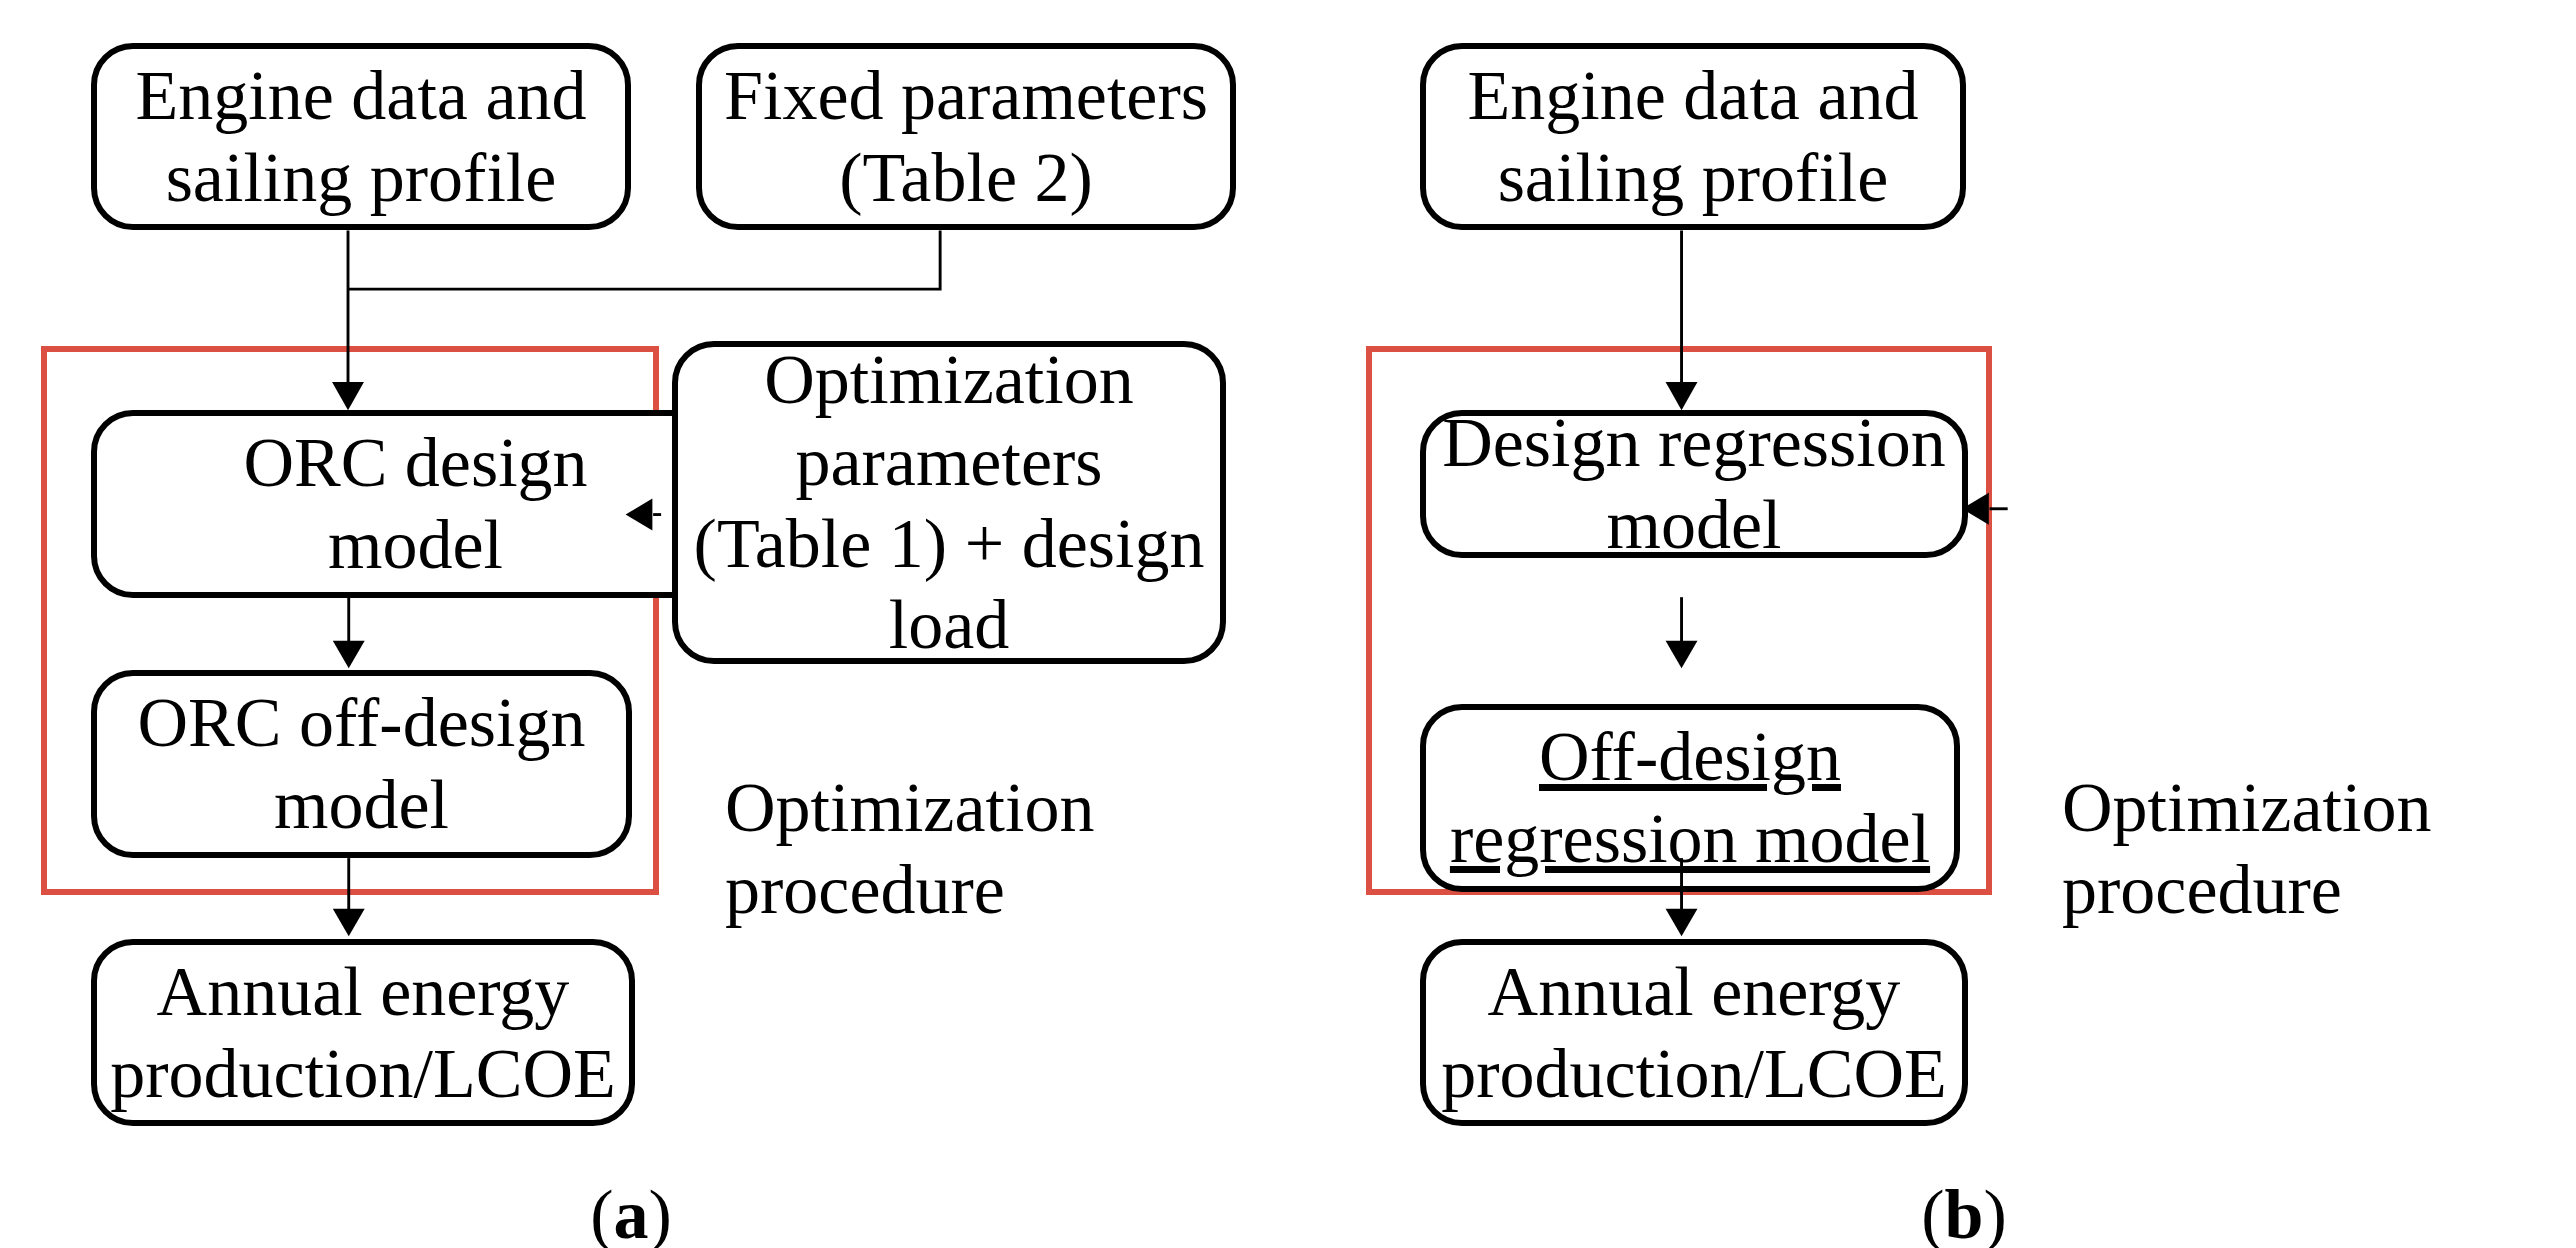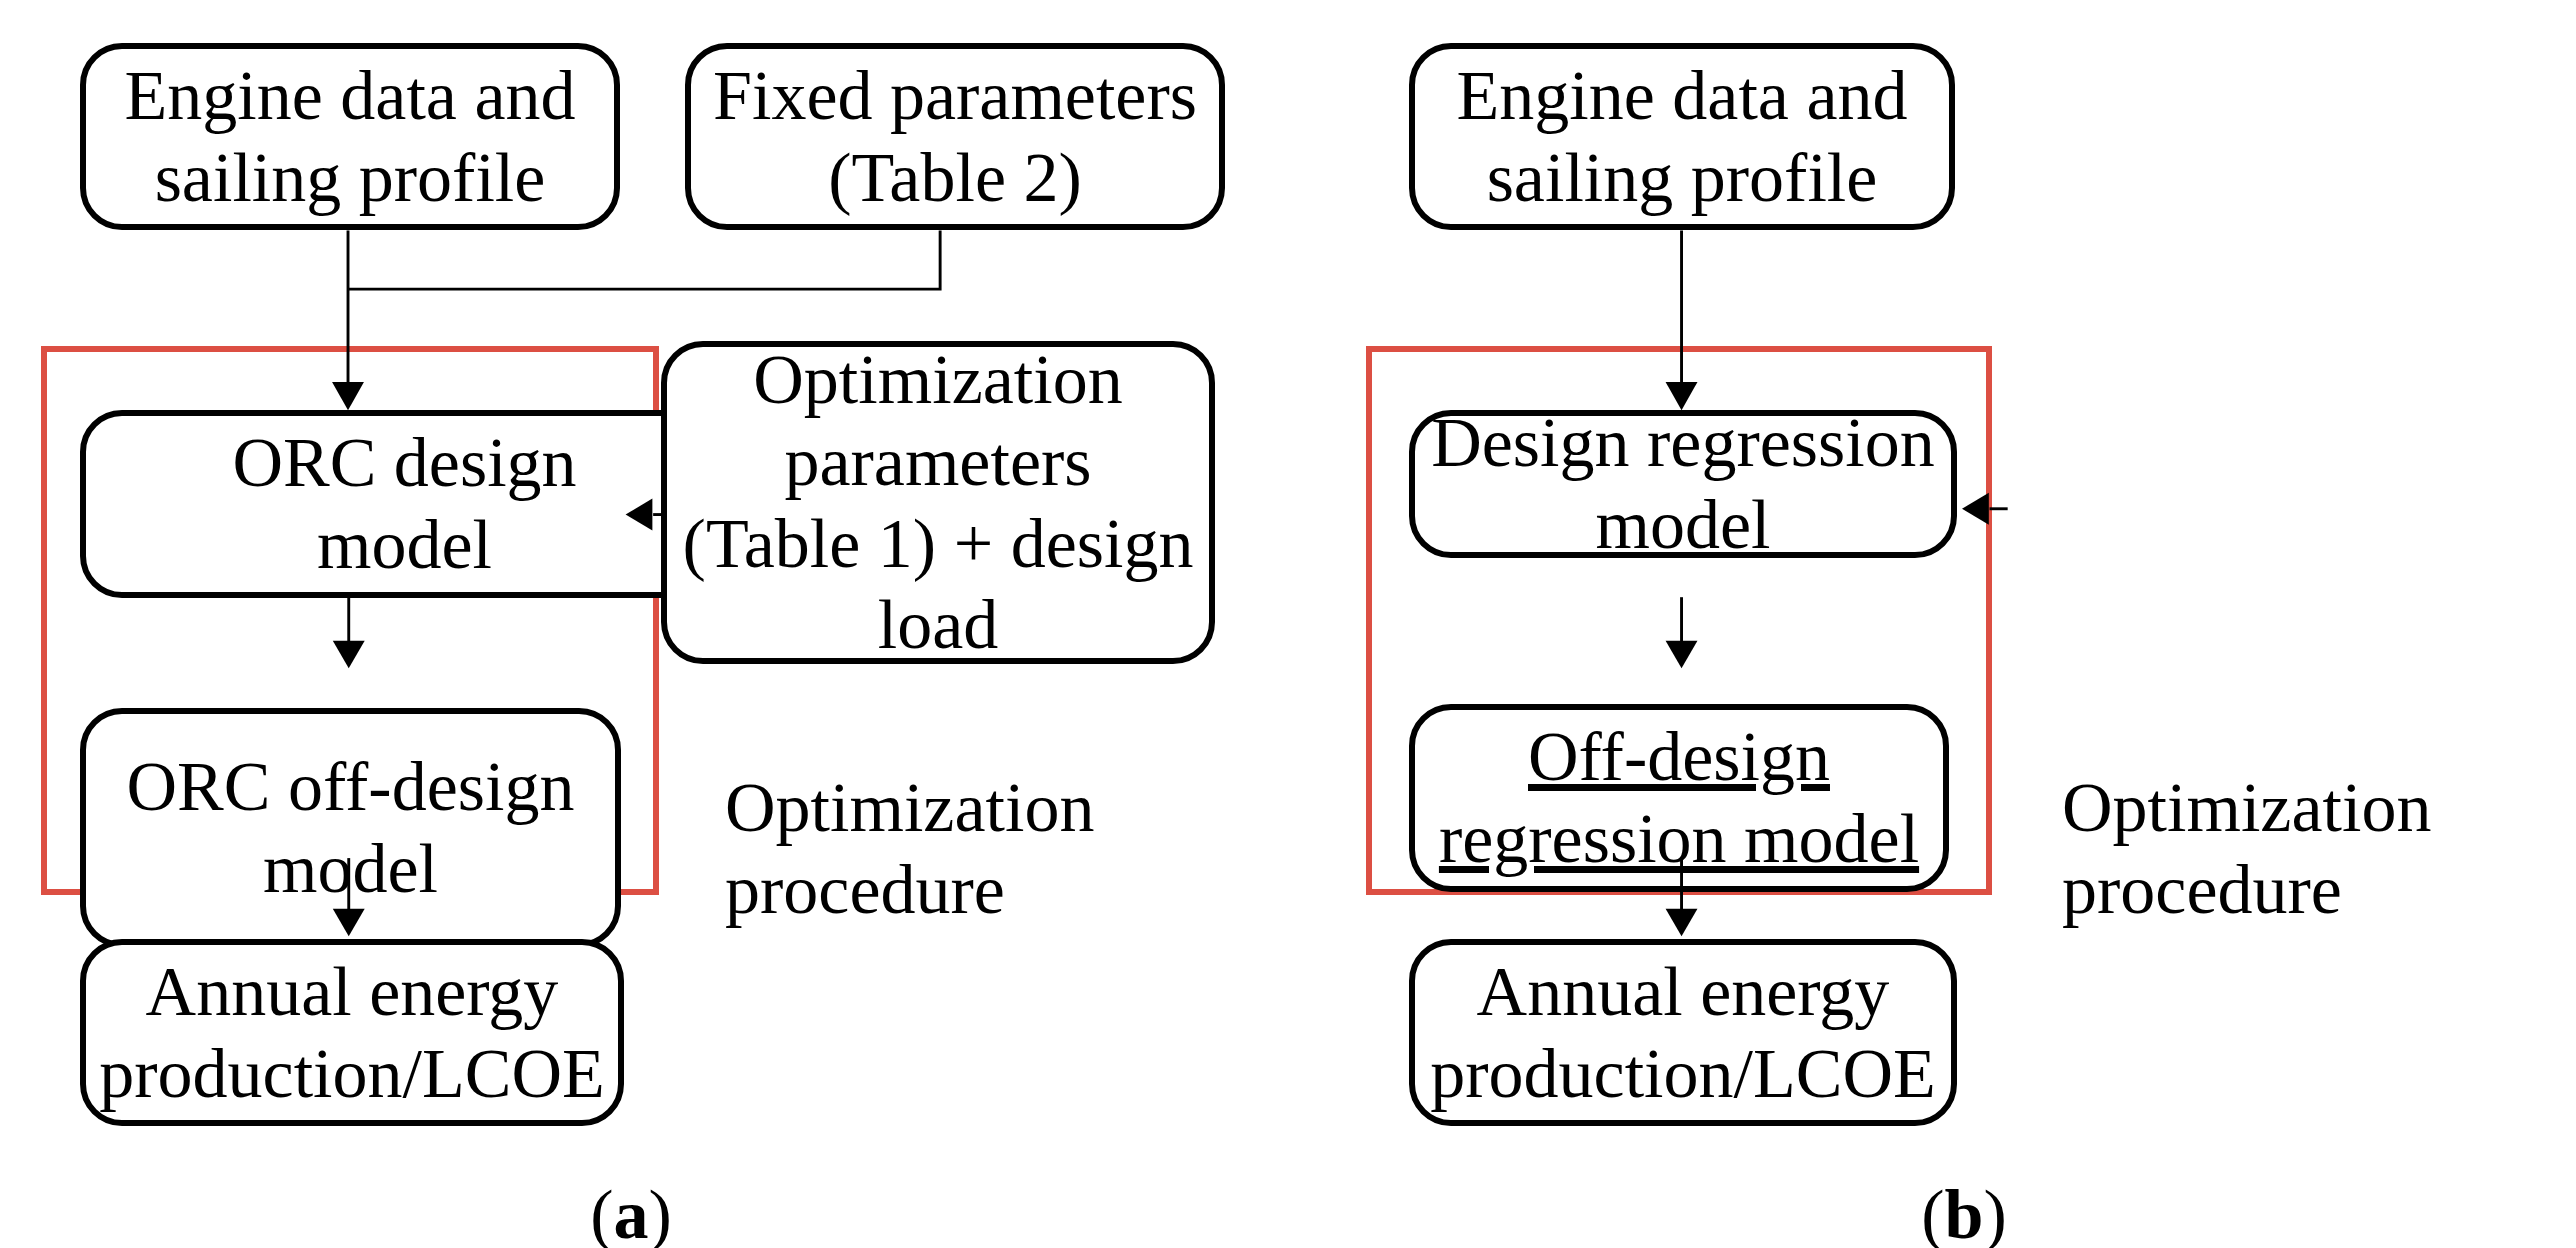--- a/index.html
+++ b/index.html
@@ -23,20 +23,21 @@
     border:6.5px solid var(--line-color);
     border-radius:42px;
     background:var(--bg-color);
     display:flex;
     align-items:center;
     justify-content:center;
     text-align:center;
     white-space:pre-line;
     font-size:70px;
     line-height:1.17;
+    margin-left:11px;
   }
   .red-rect{
     position:absolute;
     box-sizing:border-box;
     border:6.5px solid var(--hl-color);
     background:transparent;
   }
   .annotation{
     position:absolute;
     white-space:pre-line;
@@ -76,21 +77,21 @@
 
   <div class="box" style="left:80px;top:43px;width:540px;height:187px;">Engine data and
 sailing profile</div>
 
   <div class="box" style="left:685px;top:43px;width:540px;height:187px;">Fixed parameters
 (Table 2)</div>
 
   <div class="box" style="left:80px;top:410px;width:649px;height:188px;">ORC design
 model</div>
 
-  <div class="box" style="left:80px;top:708px;width:541px;height:240px;">ORC off-design
+  <div class="box" style="left:80px;top:670px;width:541px;height:188px;">ORC off-design
 model</div>
 
   <div class="box" style="left:661px;top:341px;width:554px;height:323px;padding:0 2.9px;">Optimization
 parameters
 (Table 1) + design
 load</div>
 
   <div class="box" style="left:80px;top:939px;width:544px;height:187px;">Annual energy
 production/LCOE</div>
 

